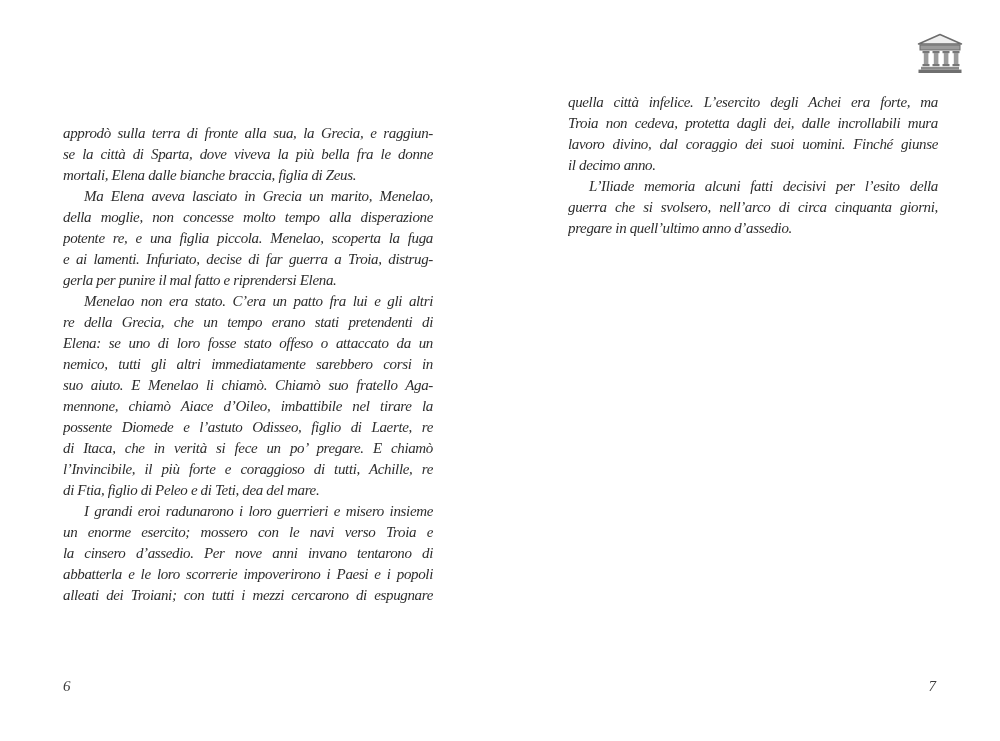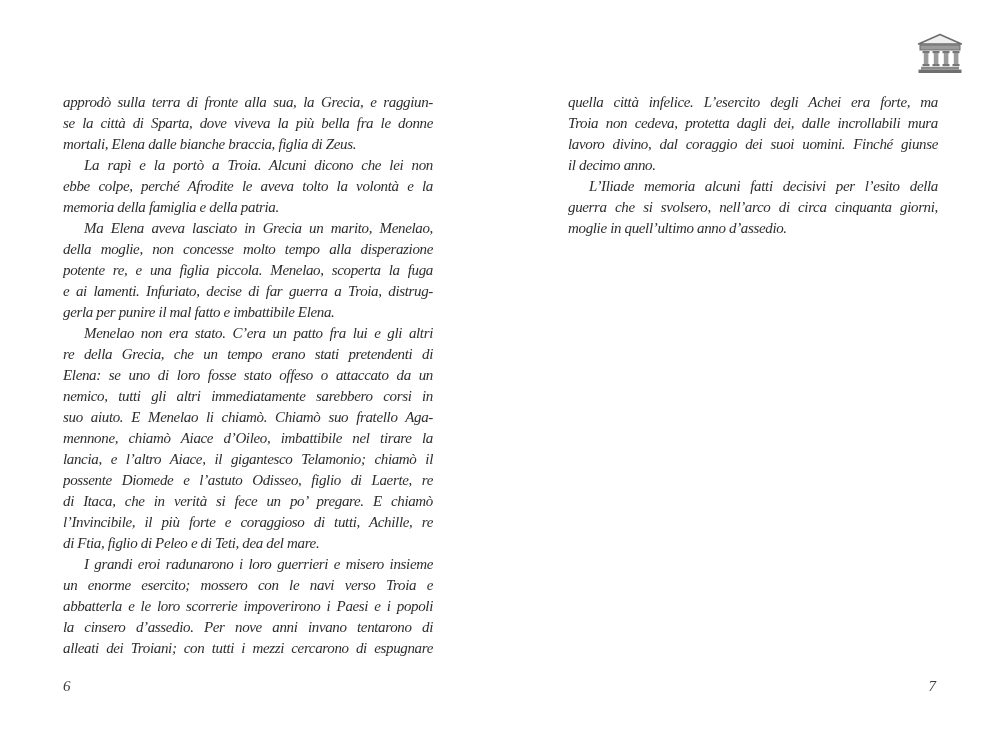--- a/index.html
+++ b/index.html
@@ -25,21 +25,21 @@
     height: 40px;
   }
   .text-block {
     position: absolute;
     top: 92px;
     width: 370px;
     font-size: 15px;
     line-height: 21px;
     letter-spacing: -0.35px;
   }
-  .text-block.left  { left: 63px;  }
+  .text-block.left  { left: 63px; margin-top: 31px;  }
   .text-block.right { left: 568px; }
   .para { margin: 0; }
   .para.indent .line:first-child { text-indent: 21px; }
   .line {
     text-align: justify;
     text-align-last: justify;
     white-space: nowrap;
     overflow: hidden;
   }
   .line.last {
@@ -83,64 +83,58 @@
     </svg>
   </div>
 
   <section class="text-block left">
       <div class="para">
         <div class="line">approdò sulla terra di fronte alla sua, la Grecia, e raggiun-</div>
         <div class="line">se la città di Sparta, dove viveva la più bella fra le donne</div>
         <div class="line last">mortali, Elena dalle bianche braccia, figlia di Zeus.</div>
       </div>
       <div class="para indent">
-        <div class="line">La rapì e la portò a Troia. Alcuni dicono che lei non</div>
-        <div class="line">ebbe colpe, perché Afrodite le aveva tolto la volontà e la</div>
-        <div class="line last">memoria della famiglia e della patria.</div>
-      </div>
-      <div class="para indent">
         <div class="line">Ma Elena aveva lasciato in Grecia un marito, Menelao,</div>
         <div class="line">della moglie, non concesse molto tempo alla disperazione</div>
         <div class="line">potente re, e una figlia piccola. Menelao, scoperta la fuga</div>
         <div class="line">e ai lamenti. Infuriato, decise di far guerra a Troia, distrug-</div>
-        <div class="line last">gerla per punire il mal fatto e imbattibile Elena.</div>
+        <div class="line last">gerla per punire il mal fatto e riprendersi Elena.</div>
       </div>
       <div class="para indent">
         <div class="line">Menelao non era stato. C’era un patto fra lui e gli altri</div>
         <div class="line">re della Grecia, che un tempo erano stati pretendenti di</div>
         <div class="line">Elena: se uno di loro fosse stato offeso o attaccato da un</div>
         <div class="line">nemico, tutti gli altri immediatamente sarebbero corsi in</div>
         <div class="line">suo aiuto. E Menelao li chiamò. Chiamò suo fratello Aga-</div>
         <div class="line">mennone, chiamò Aiace d’Oileo, imbattibile nel tirare la</div>
-        <div class="line">lancia, e l’altro Aiace, il gigantesco Telamonio; chiamò il</div>
         <div class="line">possente Diomede e l’astuto Odisseo, figlio di Laerte, re</div>
         <div class="line">di Itaca, che in verità si fece un po’ pregare. E chiamò</div>
         <div class="line">l’Invincibile, il più forte e coraggioso di tutti, Achille, re</div>
         <div class="line last">di Ftia, figlio di Peleo e di Teti, dea del mare.</div>
       </div>
       <div class="para indent">
         <div class="line">I grandi eroi radunarono i loro guerrieri e misero insieme</div>
         <div class="line">un enorme esercito; mossero con le navi verso Troia e</div>
+        <div class="line">la cinsero d’assedio. Per nove anni invano tentarono di</div>
         <div class="line">abbatterla e le loro scorrerie impoverirono i Paesi e i popoli</div>
-        <div class="line">la cinsero d’assedio. Per nove anni invano tentarono di</div>
         <div class="line">alleati dei Troiani; con tutti i mezzi cercarono di espugnare</div>
       </div>
     </section>
 
   <section class="text-block right">
       <div class="para">
         <div class="line">quella città infelice. L’esercito degli Achei era forte, ma</div>
         <div class="line">Troia non cedeva, protetta dagli dei, dalle incrollabili mura</div>
         <div class="line">lavoro divino, dal coraggio dei suoi uomini. Finché giunse</div>
         <div class="line last">il decimo anno.</div>
       </div>
       <div class="para indent">
         <div class="line">L’Iliade memoria alcuni fatti decisivi per l’esito della</div>
         <div class="line">guerra che si svolsero, nell’arco di circa cinquanta giorni,</div>
-        <div class="line last">moglie in quell’ultimo anno d’assedio.</div>
+        <div class="line last">pregare in quell’ultimo anno d’assedio.</div>
       </div>
     </section>
 
   <div class="pagenum left">6</div>
 
   <div class="pagenum right">7</div>
 
 </div>
 
 </body></html>

